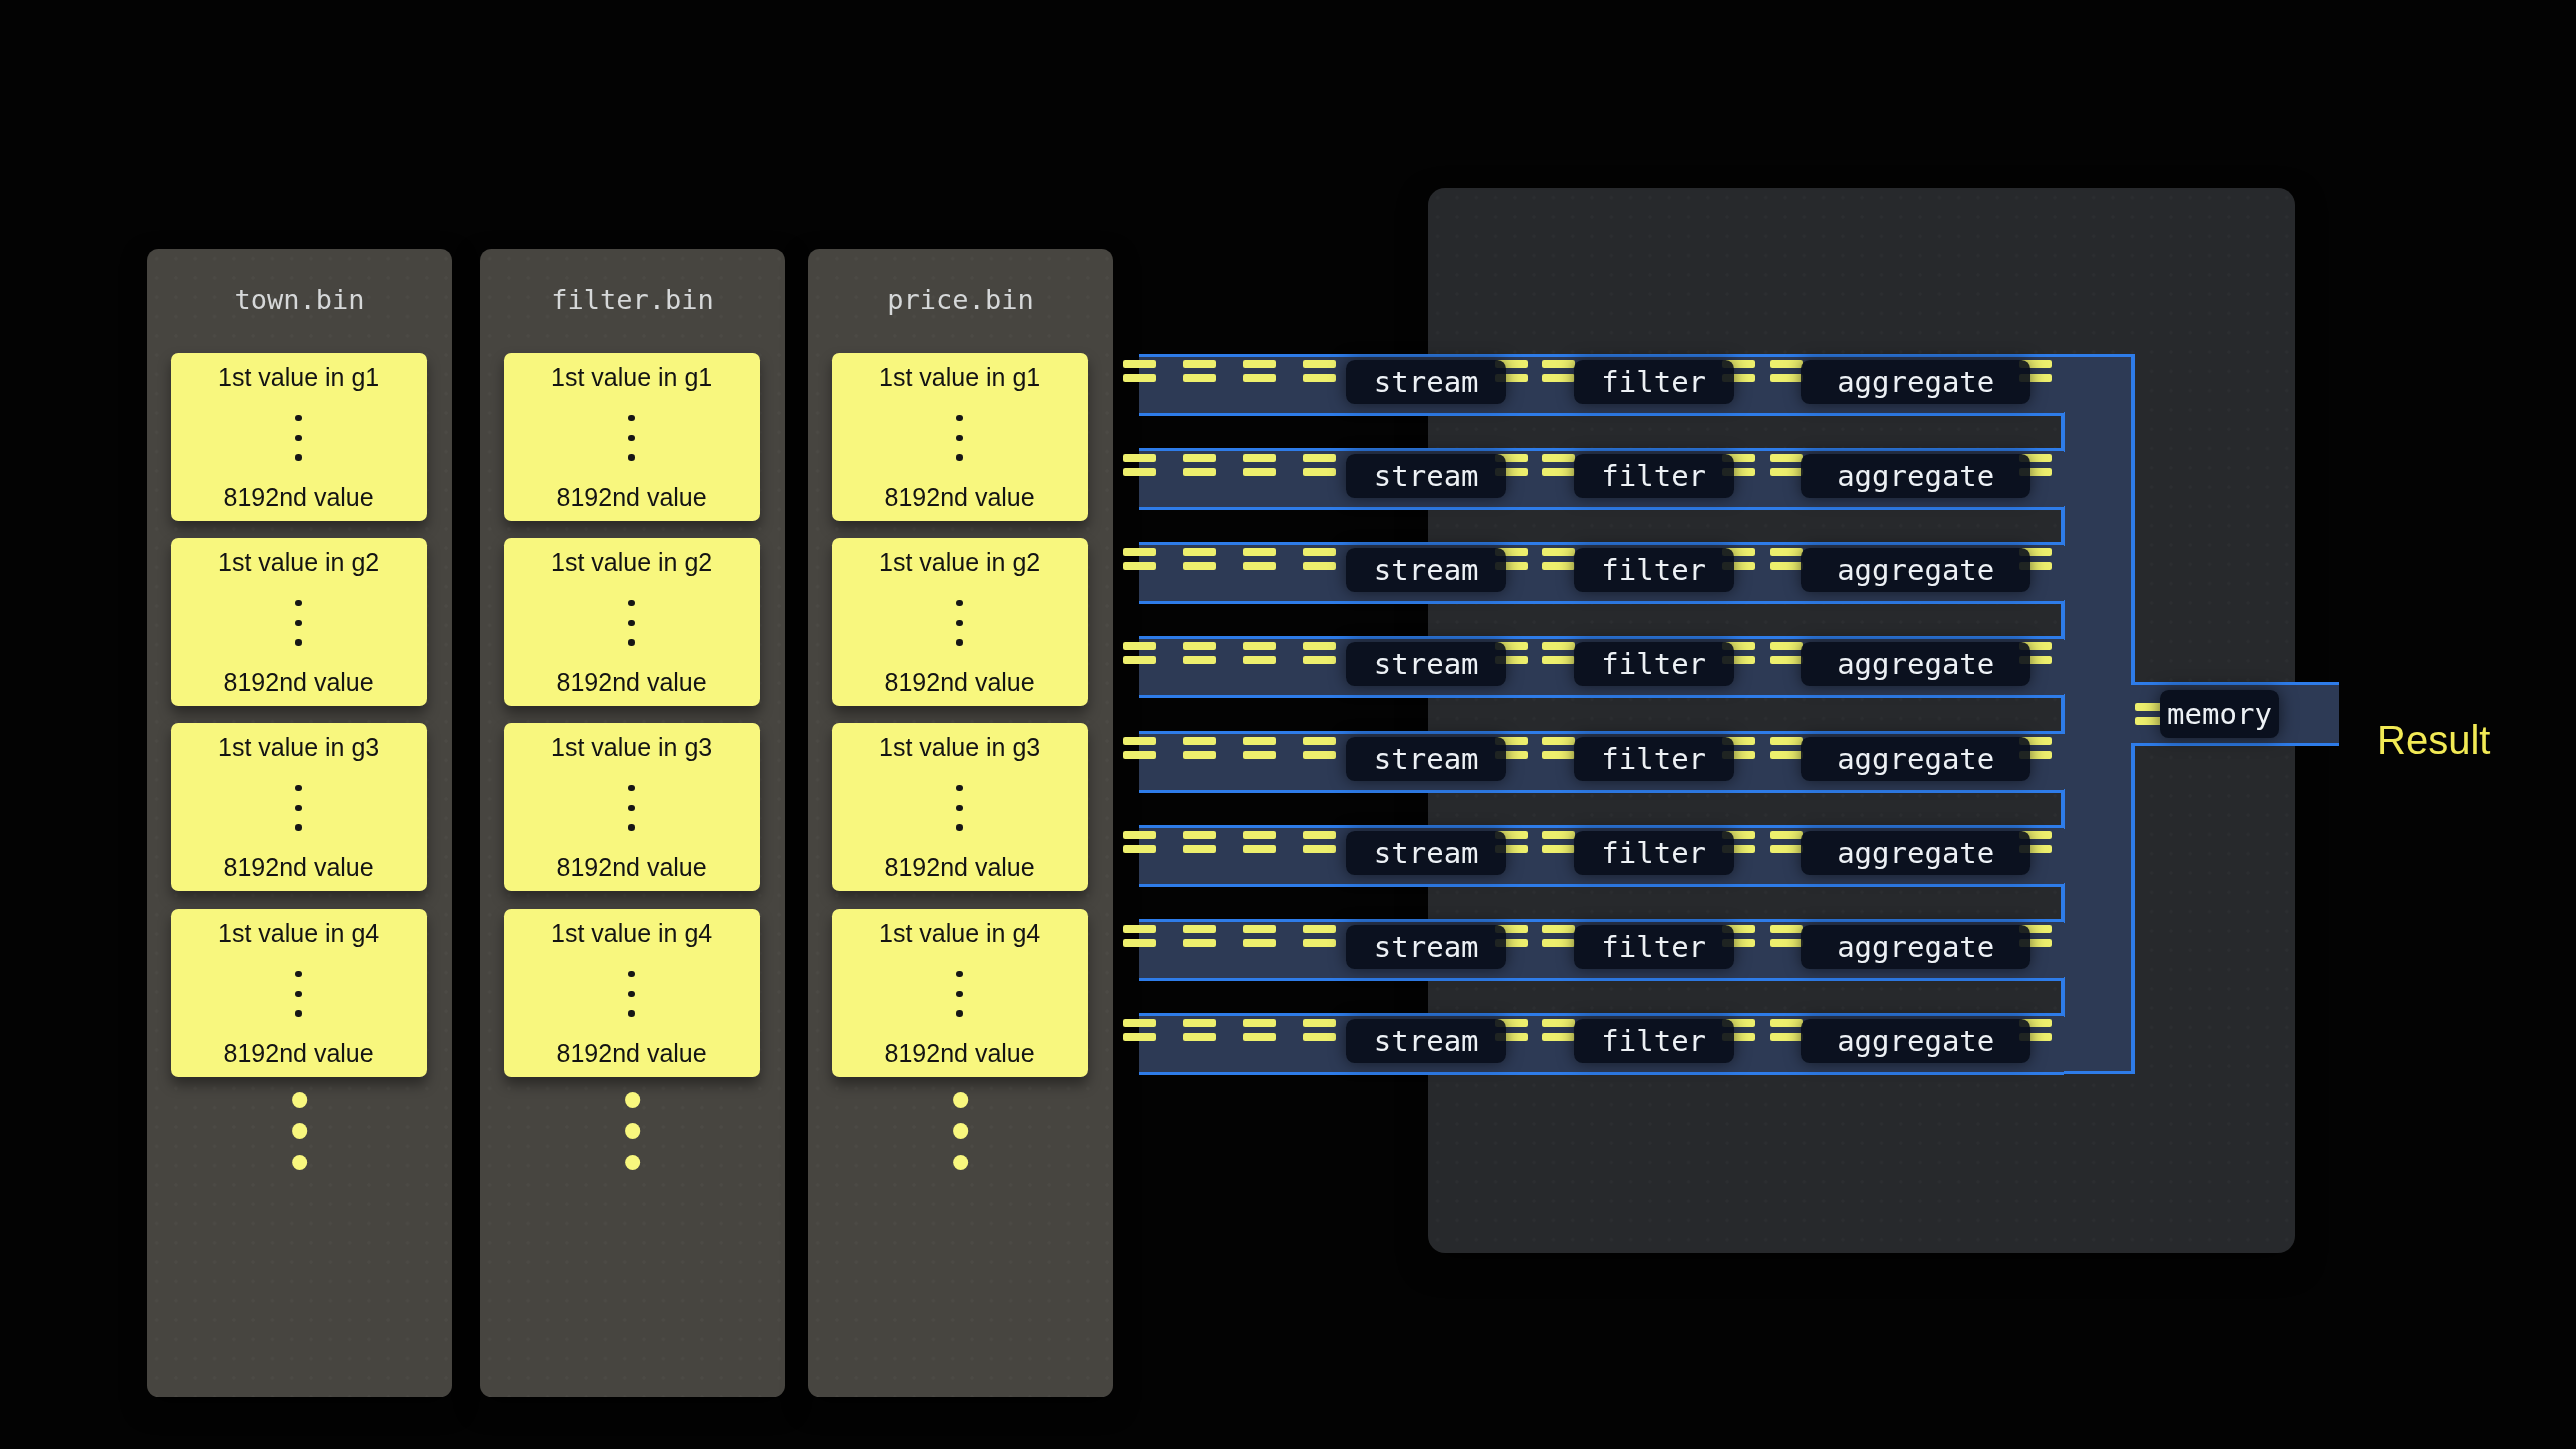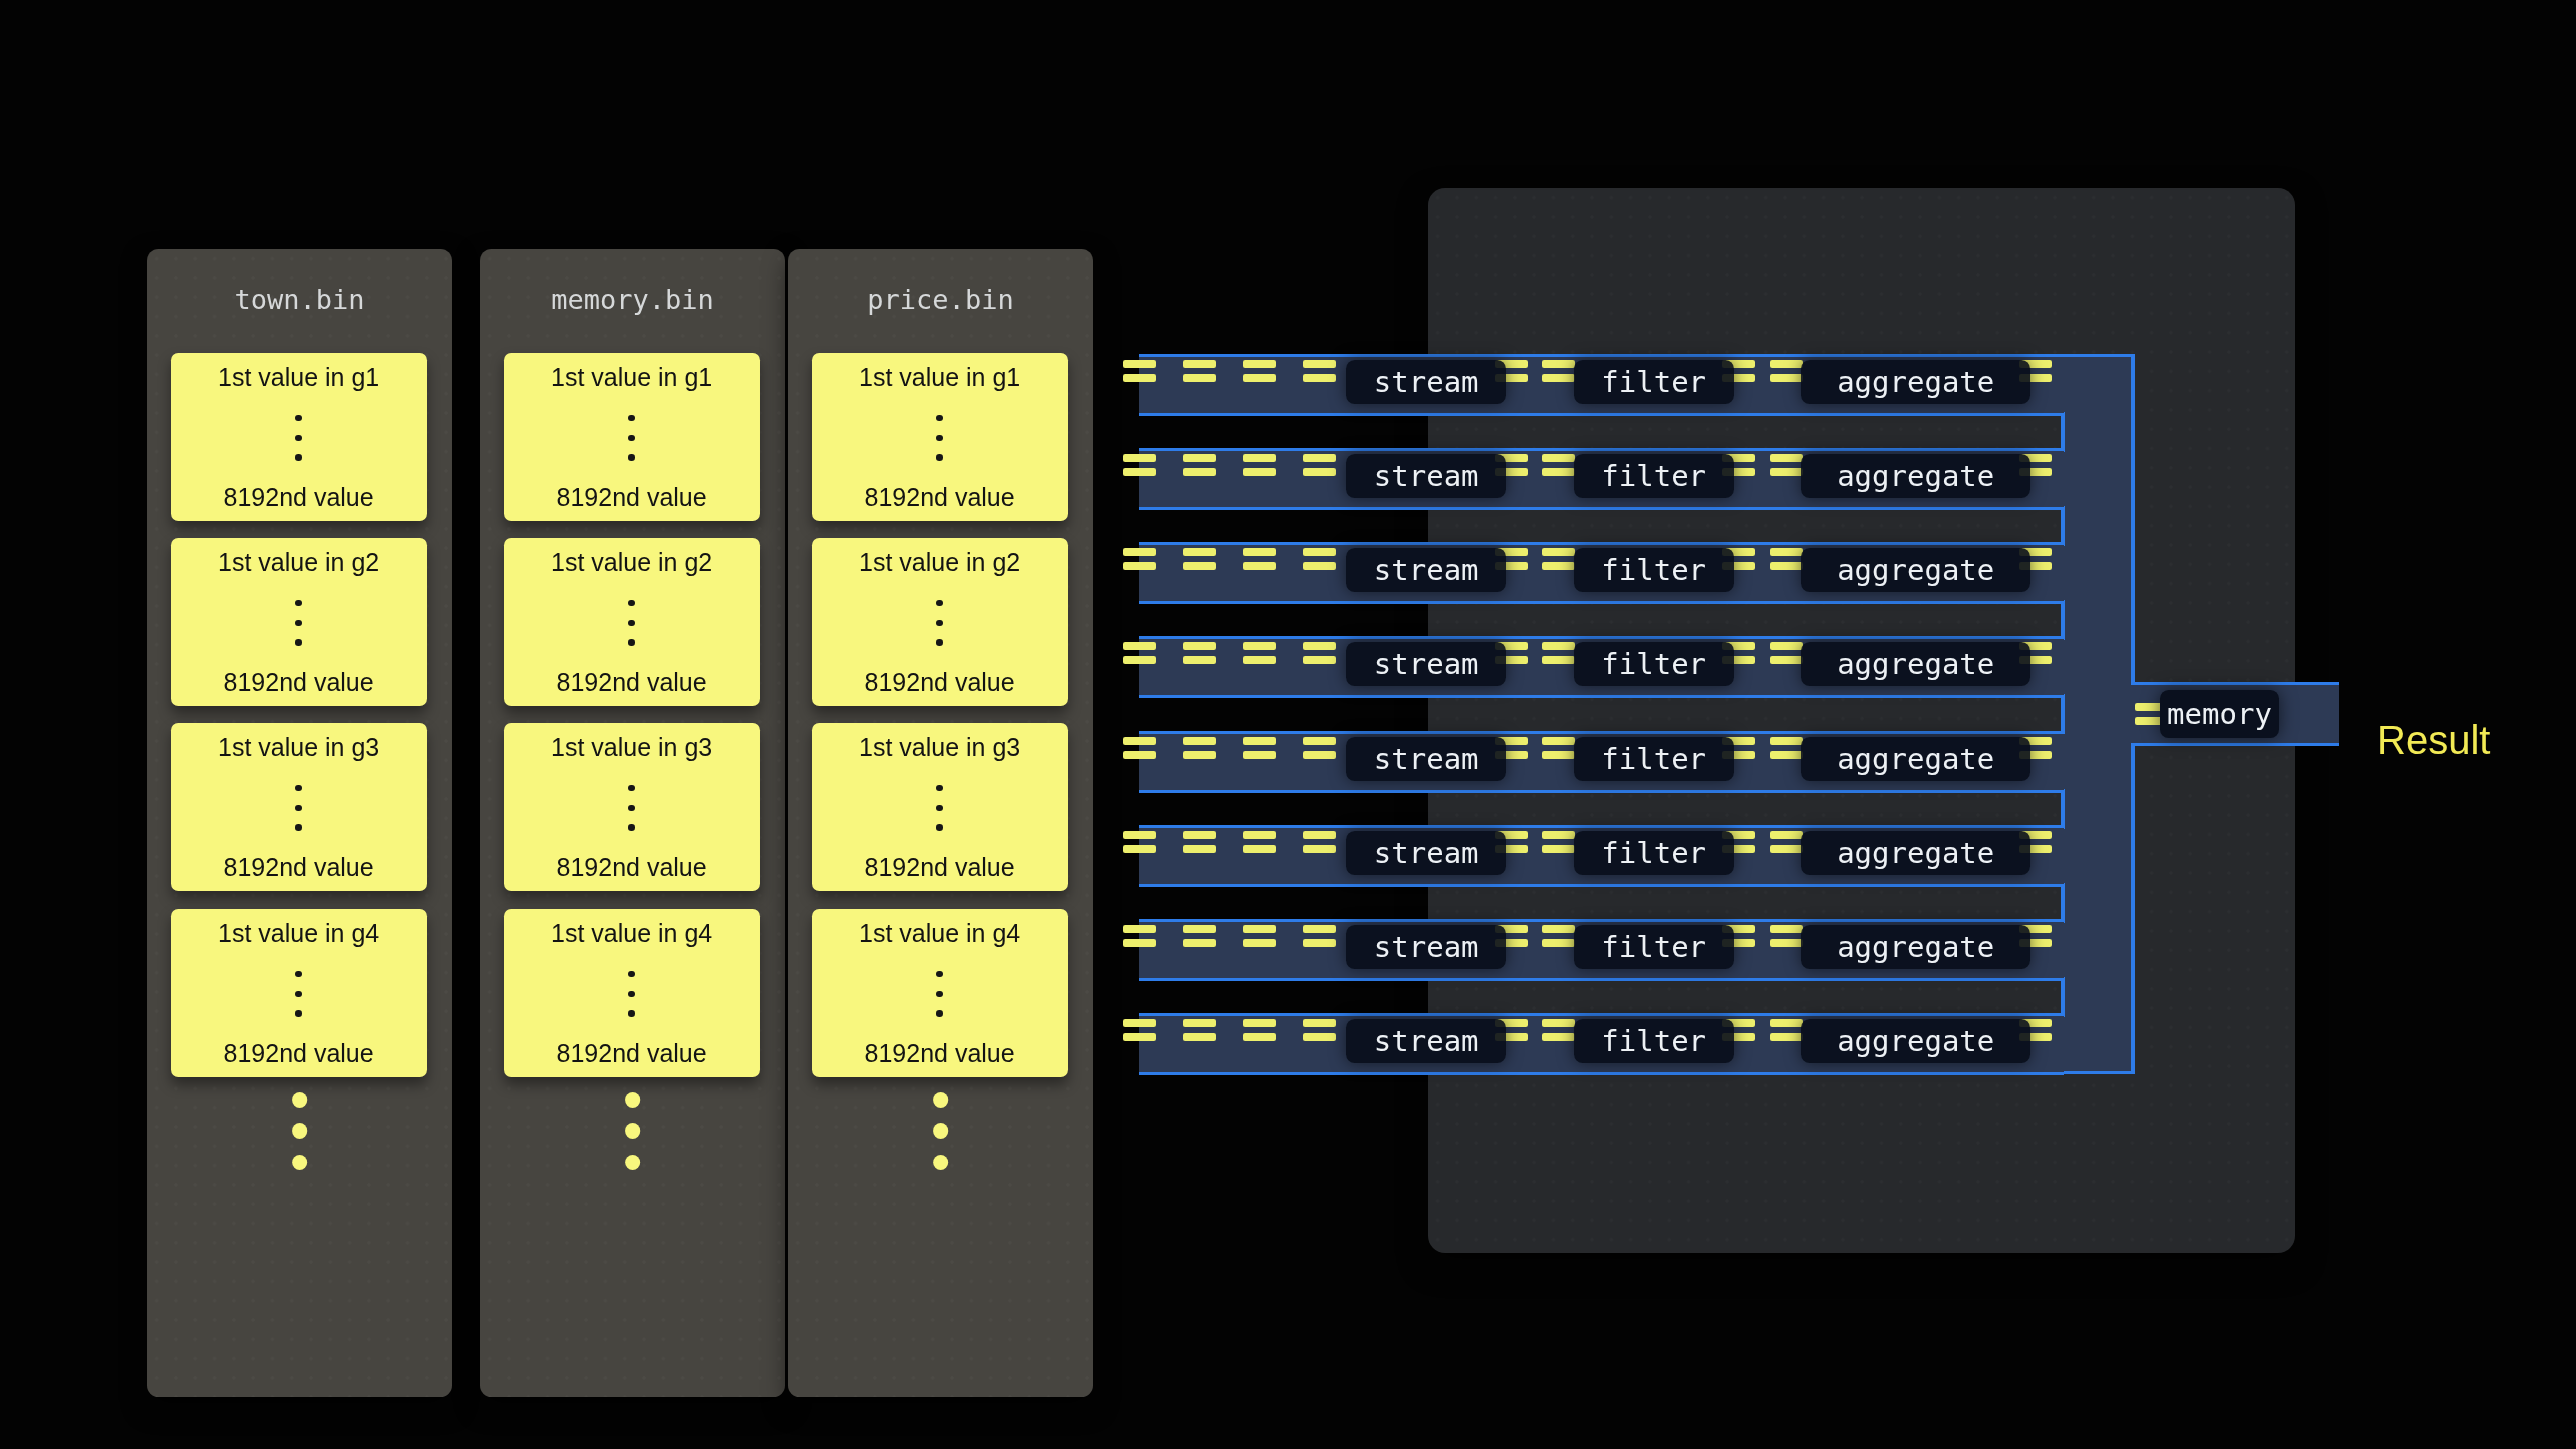--- a/index.html
+++ b/index.html
@@ -111,21 +111,21 @@
           </div>
           <div class="vtxt">8192nd value</div>
         </div>
         <div class="col-dots">
           <i></i>
           <i></i>
           <i></i>
         </div>
       </div>
       <div class="file-col" style="left: 480px;">
-        <h3>memory.bin</h3>
+        <h3>filter.bin</h3>
         <div class="vblock" style="top: 104px;">
           <div class="vtxt">1st value in g1</div>
           <div class="elli">
             <i></i>
             <i></i>
             <i></i>
           </div>
           <div class="vtxt">8192nd value</div>
         </div>
         <div class="vblock" style="top: 289px;">
@@ -154,21 +154,21 @@
             <i></i>
           </div>
           <div class="vtxt">8192nd value</div>
         </div>
         <div class="col-dots">
           <i></i>
           <i></i>
           <i></i>
         </div>
       </div>
-      <div class="file-col" style="left: 788px;">
+      <div class="file-col" style="left: 808px;">
         <h3>price.bin</h3>
         <div class="vblock" style="top: 104px;">
           <div class="vtxt">1st value in g1</div>
           <div class="elli">
             <i></i>
             <i></i>
             <i></i>
           </div>
           <div class="vtxt">8192nd value</div>
         </div>

